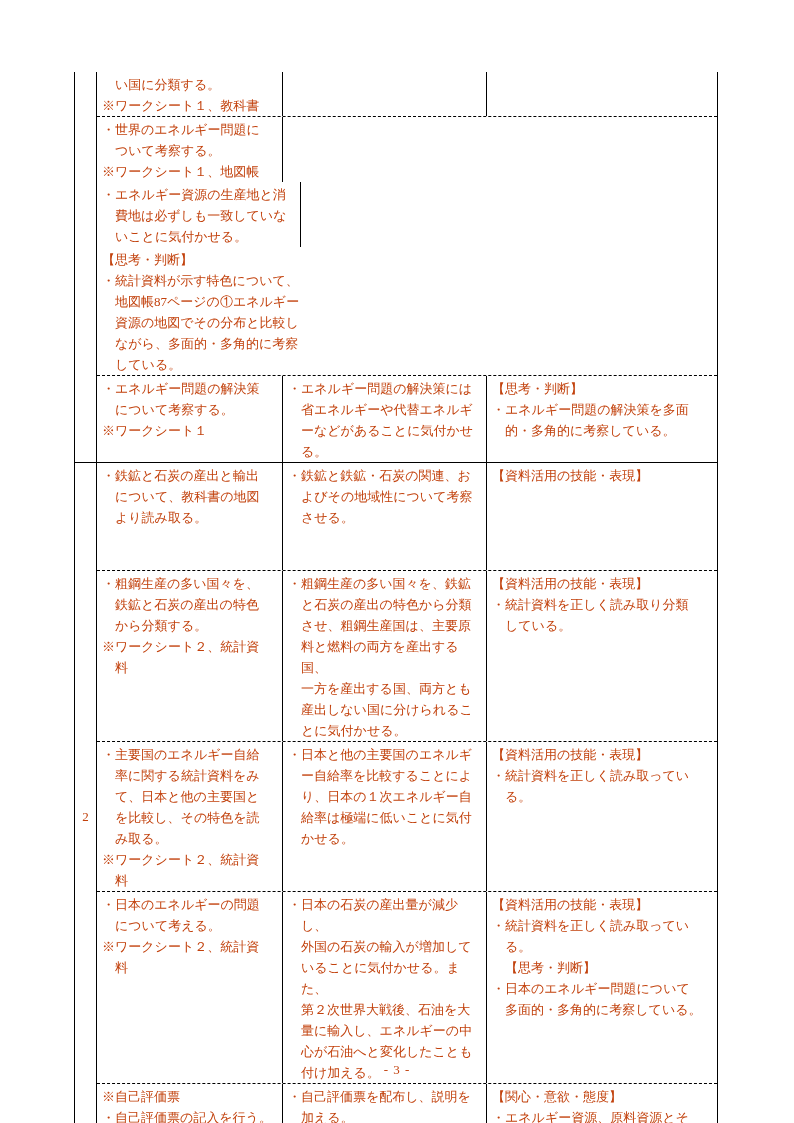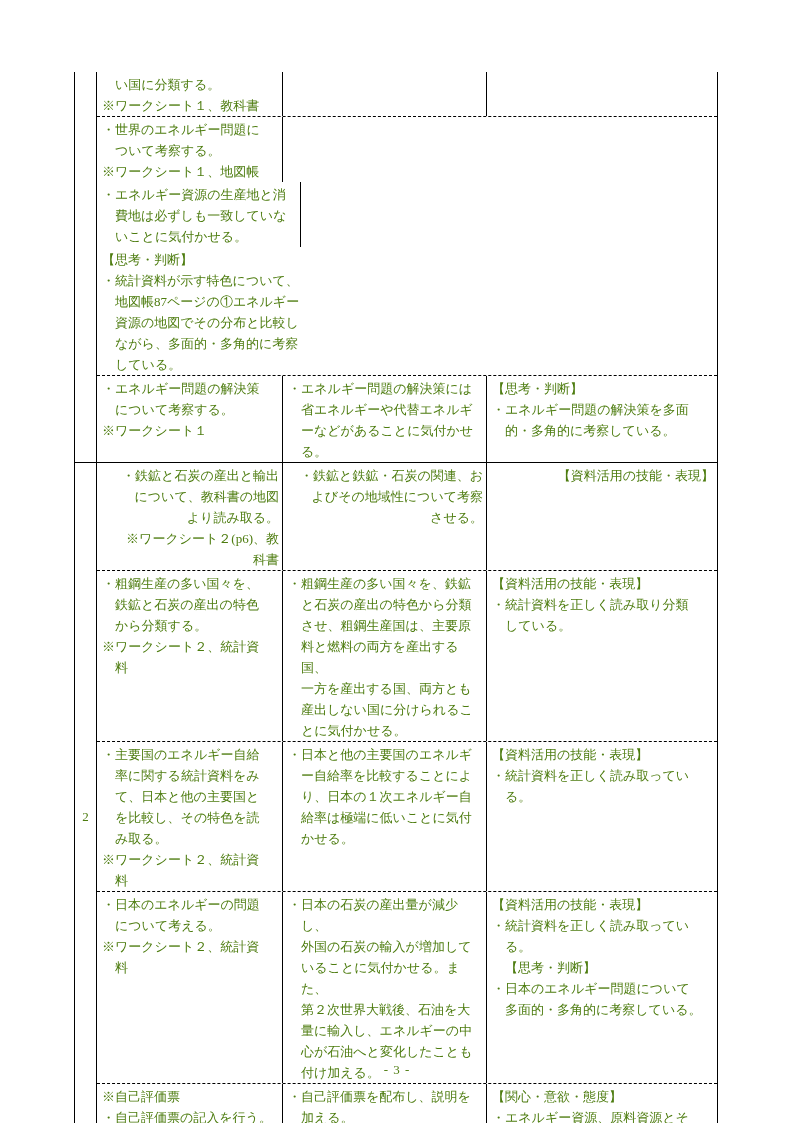--- a/index.html
+++ b/index.html
@@ -3,21 +3,21 @@
 <meta charset="utf-8">
 <style>
   * { margin:0; padding:0; box-sizing:border-box; }
   html,body { background:#e8e8e8; }
   .page {
     position:relative;
     width:794px; height:1123px;
     background:#ffffff;
     margin:0 auto;
     font-family:"Liberation Serif","DejaVu Serif",serif;
-    color:#4d7c0f;
+    color:#c2410c;
     overflow:hidden;
   }
   .lesson-table {
     position:absolute;
     left:74px; top:72px; width:644px;
     border-left:1px solid #000;
     border-right:1px solid #000;
     border-bottom:1px solid #000;
   }
   .block { display:flex; }
@@ -36,21 +36,21 @@
   .c2 { width:204px; border-right:1px solid #000; }
   .c3 { flex:1; }
   .para { white-space:pre-line; }
   .p-hang { padding-left:13px; text-indent:-13px; }
   .p-ind  { padding-left:13px; }
   .p-flat { padding-left:0; }
   
   .r1 { min-height:44px; }
   .r2 { min-height:131px;flex-direction:column; }
   .r3 { min-height:83px; }
-  .r4 { min-height:108px;text-align:right; }
+  .r4 { min-height:108px; }
   .r5 { min-height:155px; }
   .r6 { min-height:149px; }
   .r7 { min-height:151px; }
   .r8 { min-height:82px; }
   .page-number {
     position:absolute;
     left:0; right:0; top:1062px;
     text-align:center;
     font-size:13px;
     letter-spacing:1px;
@@ -120,22 +120,20 @@
     <div class="block second">
       <div class="unit-cell">
         <span>2</span>
       </div>
       <div class="rows">
         <div class="row r4">
           <div class="cell c1">
               <p class="para p-hang">・鉄鉱と石炭の産出と輸出
 について、教科書の地図
 より読み取る。</p>
-              <p class="para p-hang">※ワークシート２(p6)、教
-科書</p>
             </div>
           <div class="cell c2">
               <p class="para p-hang">・鉄鉱と鉄鉱・石炭の関連、お
 よびその地域性について考察
 させる。</p>
             </div>
           <div class="cell c3">
               <p class="para p-flat">【資料活用の技能・表現】</p>
             </div>
         </div>

